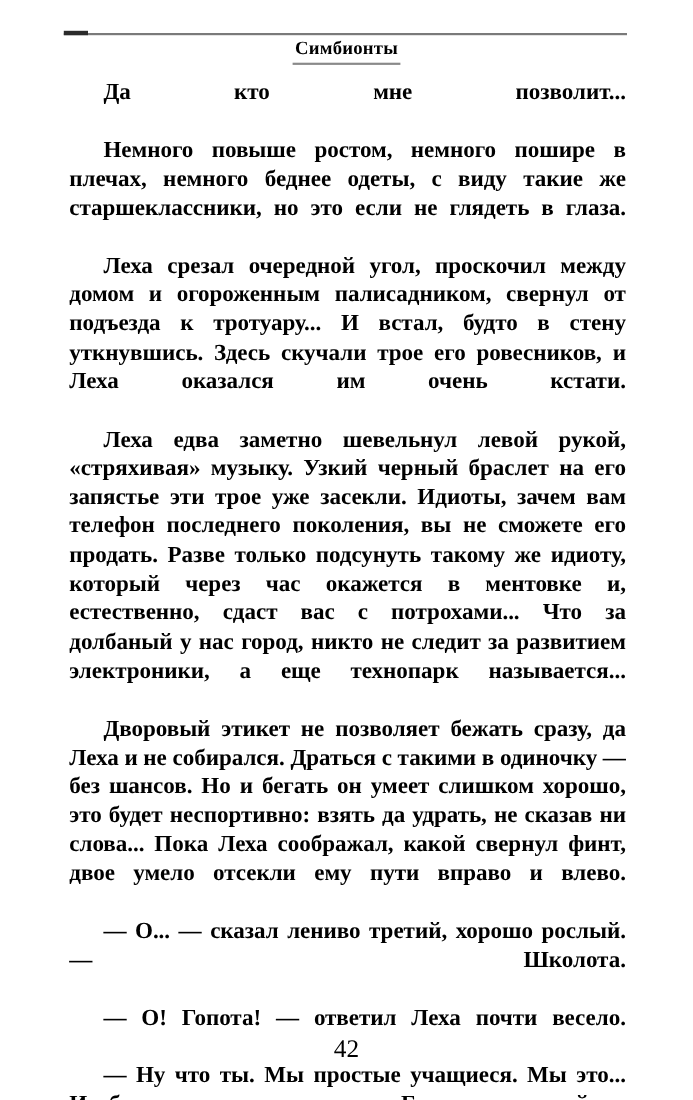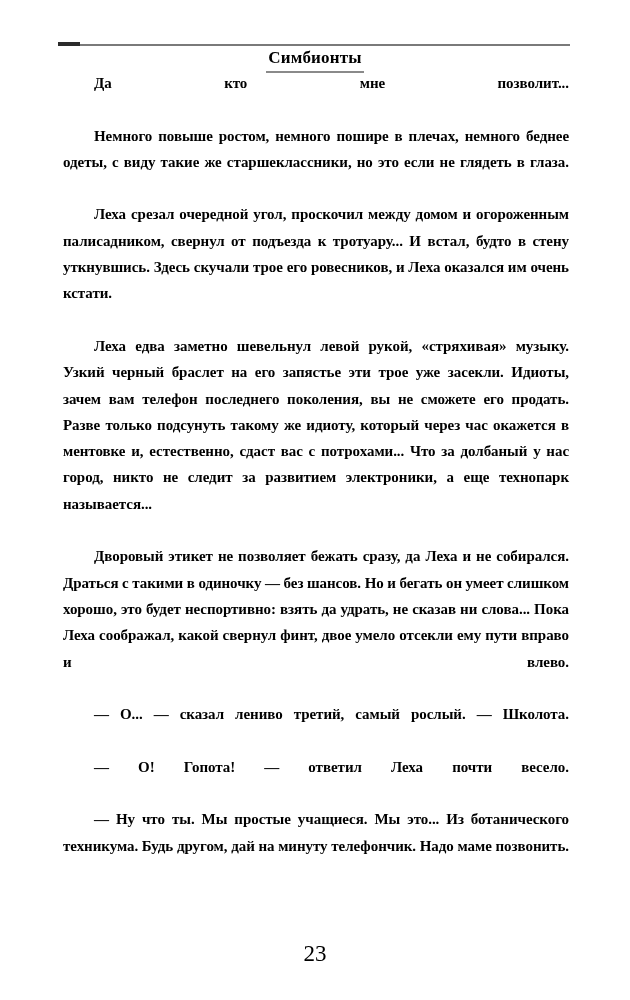--- a/index.html
+++ b/index.html
@@ -19,21 +19,21 @@
     margin: 0 auto;
     background: #ffffff;
     overflow: hidden;
     box-sizing: border-box;
   }
 
   
   .header-zone {
     position: absolute;
     left: 0;
-    top: 14px;
+    top: 0;
     width: 630px;
     height: 66px;
   }
   .top-rule {
     position: absolute;
     left: 58px;
     top: 30px;
     width: 512px;
     height: 2px;
     background: #7a7a7a;
@@ -66,21 +66,21 @@
   
   .text-block {
     position: absolute;
     left: 63px;
     top: 70px;
     width: 506px;
   }
   p.para {
     margin: 0;
     padding: 0;
-    font-size: 15px;
+    font-size: 21px;
     line-height: 26.3px;
     font-weight: bold;
     text-align: justify;
     text-justify: inter-word;
     text-indent: 31px;
     hyphens: manual;
     -webkit-hyphens: manual;
     word-spacing: -0.2px;
     letter-spacing: -0.05px;
   }
@@ -118,21 +118,21 @@
       <span class="running-head-text">Симбионты</span>
     </div>
   </div>
 
   <div class="text-block">
     <p class="para">Да кто мне позволит...</p>
     <p class="para">Немного повыше ростом, немного пошире в плечах, немного беднее одеты, с виду такие же старшеклассники, но это если не глядеть в глаза.</p>
     <p class="para">Леха срезал очередной угол, проскочил между домом и огороженным палисадником, свернул от подъезда к тротуару... И встал, будто в стену уткнувшись. Здесь скучали трое его ровесников, и Леха оказался им очень кстати.</p>
     <p class="para">Леха едва заметно шевельнул левой рукой, «стряхивая» музыку. Узкий черный браслет на его запястье эти трое уже засекли. Идиоты, зачем вам телефон последнего поколения, вы не сможете его продать. Разве только подсунуть такому же идиоту, который через час окажется в ментовке и, естественно, сдаст вас с потрохами... Что за долбаный у нас город, никто не следит за развитием электроники, а еще технопарк называется...</p>
     <p class="para">Дворовый этикет не позволяет бежать сразу, да Леха и не собирался. Драться с такими в одиночку — без шансов. Но и бегать он умеет слишком хорошо, это будет неспортивно: взять да удрать, не сказав ни слова... Пока Леха соображал, какой свернул финт, двое умело отсекли ему пути вправо и влево.</p>
-    <p class="para">— О... — сказал лениво третий, самый рослый. — Школота.</p>
+    <p class="para">— О... — сказал лениво третий, хорошо рослый. — Школота.</p>
     <p class="para">— О! Гопота! — ответил Леха почти весело.</p>
     <p class="para">— Ну что ты. Мы простые учащиеся. Мы это... Из ботанического техникума. Будь другом, дай на минуту телефончик. Надо маме позвонить.</p>
 
   </div>
 
-  <div class="folio">23</div>
+  <div class="folio">42</div>
 
 </div>
 
 </body></html>

